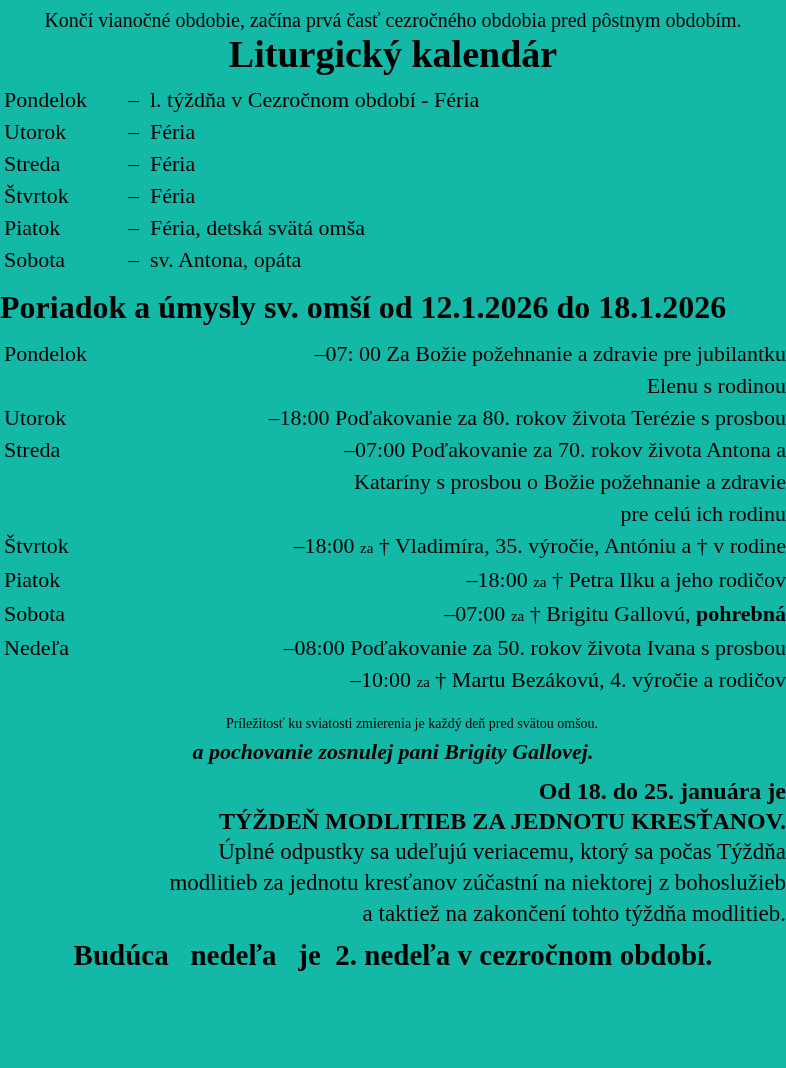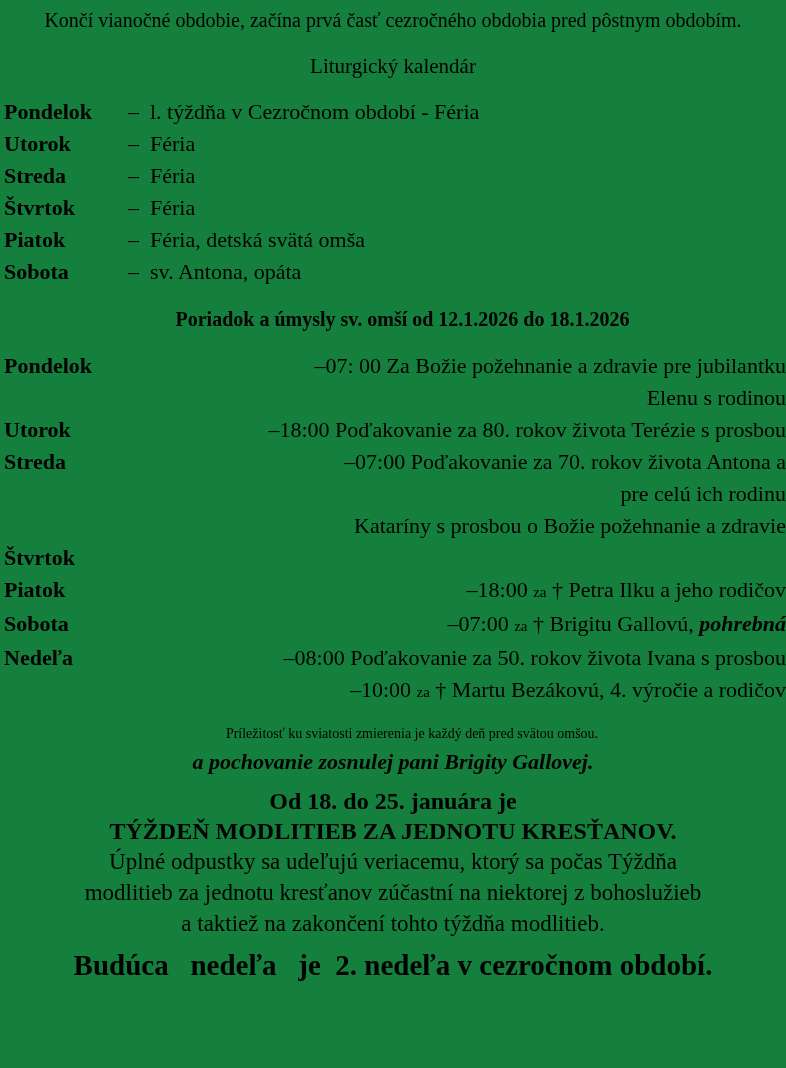--- a/index.html
+++ b/index.html
@@ -1,43 +1,43 @@
 <!DOCTYPE html>
 <html><head>
 <meta charset="utf-8">
 <style>
   html,body{margin:0;padding:0;background:#ffffff;}
   .page{
     width:786px;height:1068px;box-sizing:border-box;
-    background:#15803d;color:#000000;overflow:hidden;
+    background:#14b8a6;color:#000000;overflow:hidden;
     font-family:"Liberation Serif","DejaVu Serif",serif;
   }
   .intro{ text-align:center; font-size:20px; line-height:24px; padding-top:8px; }
-  .title{ text-align:center; font-size:21px; line-height:36px; font-weight:normal; margin-top:16px; }
+  .title{ text-align:center; font-size:38px; line-height:36px; font-weight:bold; margin-top:4px; }
 
   .cal{ margin-top:12px; font-size:22px; line-height:32px; }
   .cal-row{ display:flex; }
-  .sday{ flex:none; width:118px; padding-left:4px; font-weight:bold; }
+  .sday{ flex:none; width:118px; padding-left:4px; font-weight:normal; }
   .sdash{ flex:none; display:inline-block; width:22px; padding-left:6px; }
   .stext{ flex:1; }
 
-  .sched-header{ text-align:center; font-size:20px; line-height:34px; font-weight:bold; margin-top:14px;margin-left:19px; }
+  .sched-header{ font-size:32px; line-height:34px; font-weight:bold; margin-top:14px; }
   .sched{ margin-top:14px; font-size:22px; line-height:32px; }
   .srow{ display:flex; }
   .slines{ flex:1;text-align:right; }
   .sline{ white-space:nowrap; }
   .seg-b{ font-weight:normal; }
-  .seg-bi{ font-weight:bold; font-style:italic; }
+  .seg-bi{ font-weight:bold; }
   .seg-sm{ font-size:15px; }
 
   .notes{ text-align:center; margin-top:12px; }
   .notes-plain{ font-size:14px; line-height:28px;margin-left:38px; }
   .notes-bi{ font-size:22px; line-height:28px; font-weight:bold; font-style:italic; }
 
-  .week{ text-align:center; margin-top:10px; }
+  .week{ text-align:right; margin-top:10px; }
   .week-bold{ font-size:24px; line-height:30px; font-weight:bold; }
   .week-reg{ font-size:23px; line-height:31px; }
 
   .footer{ text-align:center; font-size:29px; line-height:36px; font-weight:bold;
            margin-top:8px; white-space:pre-wrap; }
 </style>
 </head>
 <body>
 
 <div class="page">
@@ -92,26 +92,29 @@
       <div class="srow">
         <span class="sday">Utorok</span>
         <div class="slines">
           <div class="sline"><span class="sdash">–</span><span>18:00 Poďakovanie za 80. rokov života </span><span class="seg-b">Terézie</span><span> s prosbou</span></div>
         </div>
       </div>
       <div class="srow">
         <span class="sday">Streda</span>
         <div class="slines">
           <div class="sline"><span class="sdash">–</span><span>07:00 Poďakovanie za 70. rokov života </span><span class="seg-b">Antona a</span></div>
+          <div class="sline" style="padding-left: 98px;"><span class="seg-b">Kataríny</span><span> s prosbou o Božie požehnanie a zdravie</span></div>
           <div class="sline" style="padding-left: 103px;"><span>pre celú ich rodinu</span></div>
-          <div class="sline" style="padding-left: 98px;"><span class="seg-b">Kataríny</span><span> s prosbou o Božie požehnanie a zdravie</span></div>
         </div>
       </div>
       <div class="srow">
         <span class="sday">Štvrtok</span>
+        <div class="slines">
+          <div class="sline"><span class="sdash">–</span><span>18:00 </span><span class="seg-sm">za</span><span> † </span><span class="seg-b">Vladimíra</span><span>, 35. výročie, </span><span class="seg-b">Antóniu</span><span> a † v rodine</span></div>
+        </div>
       </div>
       <div class="srow">
         <span class="sday">Piatok</span>
         <div class="slines">
           <div class="sline"><span class="sdash">–</span><span>18:00 </span><span class="seg-sm">za</span><span> † </span><span class="seg-b">Petra Ilku</span><span> a jeho rodičov</span></div>
         </div>
       </div>
       <div class="srow">
         <span class="sday">Sobota</span>
         <div class="slines">

